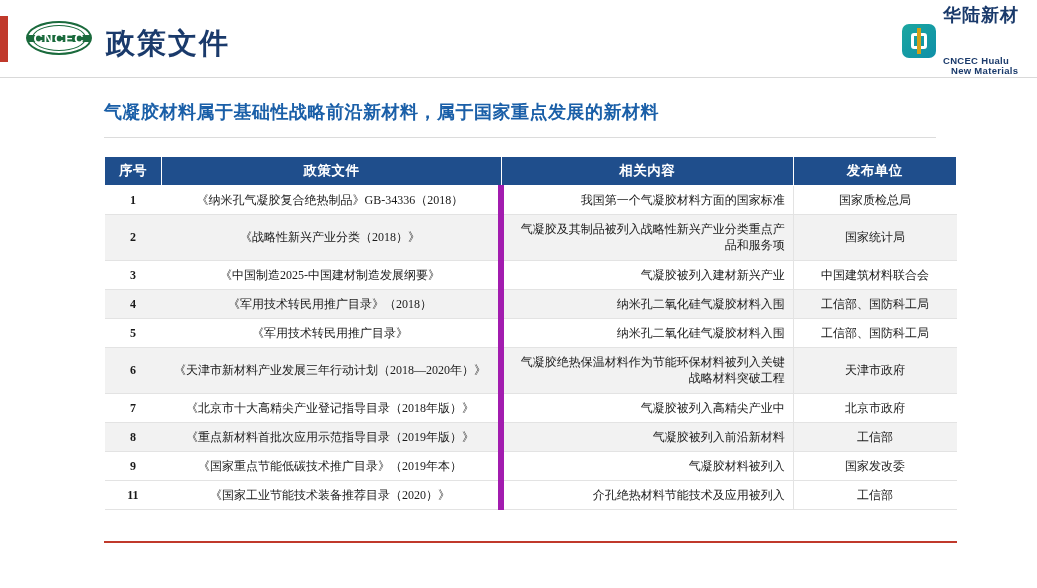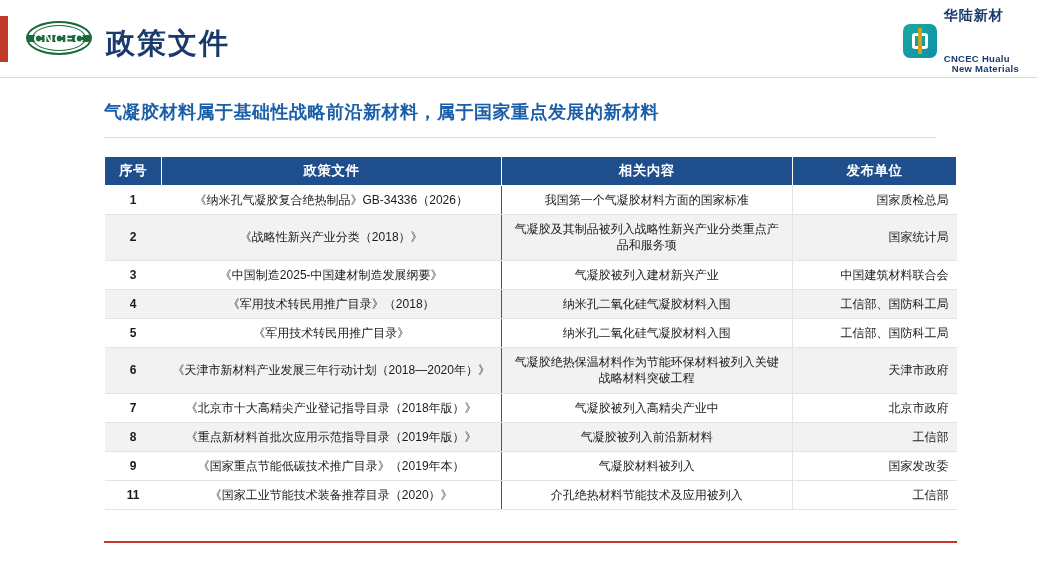--- a/index.html
+++ b/index.html
@@ -120,21 +120,21 @@
     position: absolute;
     left: 15px; top: 4px;
     width: 4px; height: 26px;
     background: #d4a017;
     z-index: 2;
   }
   .brand-text {
     line-height: 1.05;
   }
   .brand-cn {
-    font-size: 14px;
+    font-size: 18px;
     font-weight: bold;
     color: #1a3a6b;
     font-family: "DejaVu Sans", sans-serif;
     letter-spacing: 1px;
   }
   .brand-en1 {
     font-size: 9.5px;
     color: #1a3a6b;
     font-weight: bold;
     letter-spacing: .3px;
@@ -177,21 +177,21 @@
     height: 1px;
     background: #dcdcdc;
   }
 
   table.policy-table {
     position: absolute;
     left: 104px;
     top: 156px;
     width: 853px;
     border-collapse: collapse;
-    font-family: Liberation Sans, sans-serif;
+    font-family: Liberation Serif, serif;
   }
   table.policy-table th {
     background: #1f4e8c;
     color: #ffffff;
     font-size: 13.5px;
     font-weight: bold;
     padding: 5px 4px;
     border: 1px solid #ffffff;
     text-align: center;
     letter-spacing: .5px;
@@ -212,27 +212,27 @@
     text-align: center;
     font-weight: bold;
     font-size: 12px;
   }
   td.c-doc {
     width: 349px;
     text-align: center;
   }
   td.c-content {
     width: 300px;
-    text-align: center;
-    border-left: 1px solid #a21caf;
+    text-align: right;
+    border-left: 6px solid #a21caf;
     border-right: 1px solid #e3e3e3;
   }
   td.c-unit {
     width: 160px;
-    text-align: right;
+    text-align: center;
   }
   .table-bottom-rule {
     position: absolute;
     left: 104px;
     top: 541px;
     width: 853px;
     height: 2px;
     background: #c0392b;
   }
 </style>
@@ -271,21 +271,21 @@
     <tr>
       <th style="width:44px">序号</th>
       <th style="width:349px">政策文件</th>
       <th style="width:300px">相关内容</th>
       <th style="width:160px">发布单位</th>
     </tr>
   </thead>
   <tbody>
     <tr>
       <td class="c-idx">1</td>
-      <td class="c-doc">《纳米孔气凝胶复合绝热制品》GB-34336（2026）</td>
+      <td class="c-doc">《纳米孔气凝胶复合绝热制品》GB-34336（2018）</td>
       <td class="c-content">我国第一个气凝胶材料方面的国家标准</td>
       <td class="c-unit">国家质检总局</td>
     </tr>
     <tr class="alt">
       <td class="c-idx">2</td>
       <td class="c-doc">《战略性新兴产业分类（2018）》</td>
       <td class="c-content">气凝胶及其制品被列入战略性新兴产业分类重点产品和服务项</td>
       <td class="c-unit">国家统计局</td>
     </tr>
     <tr>

